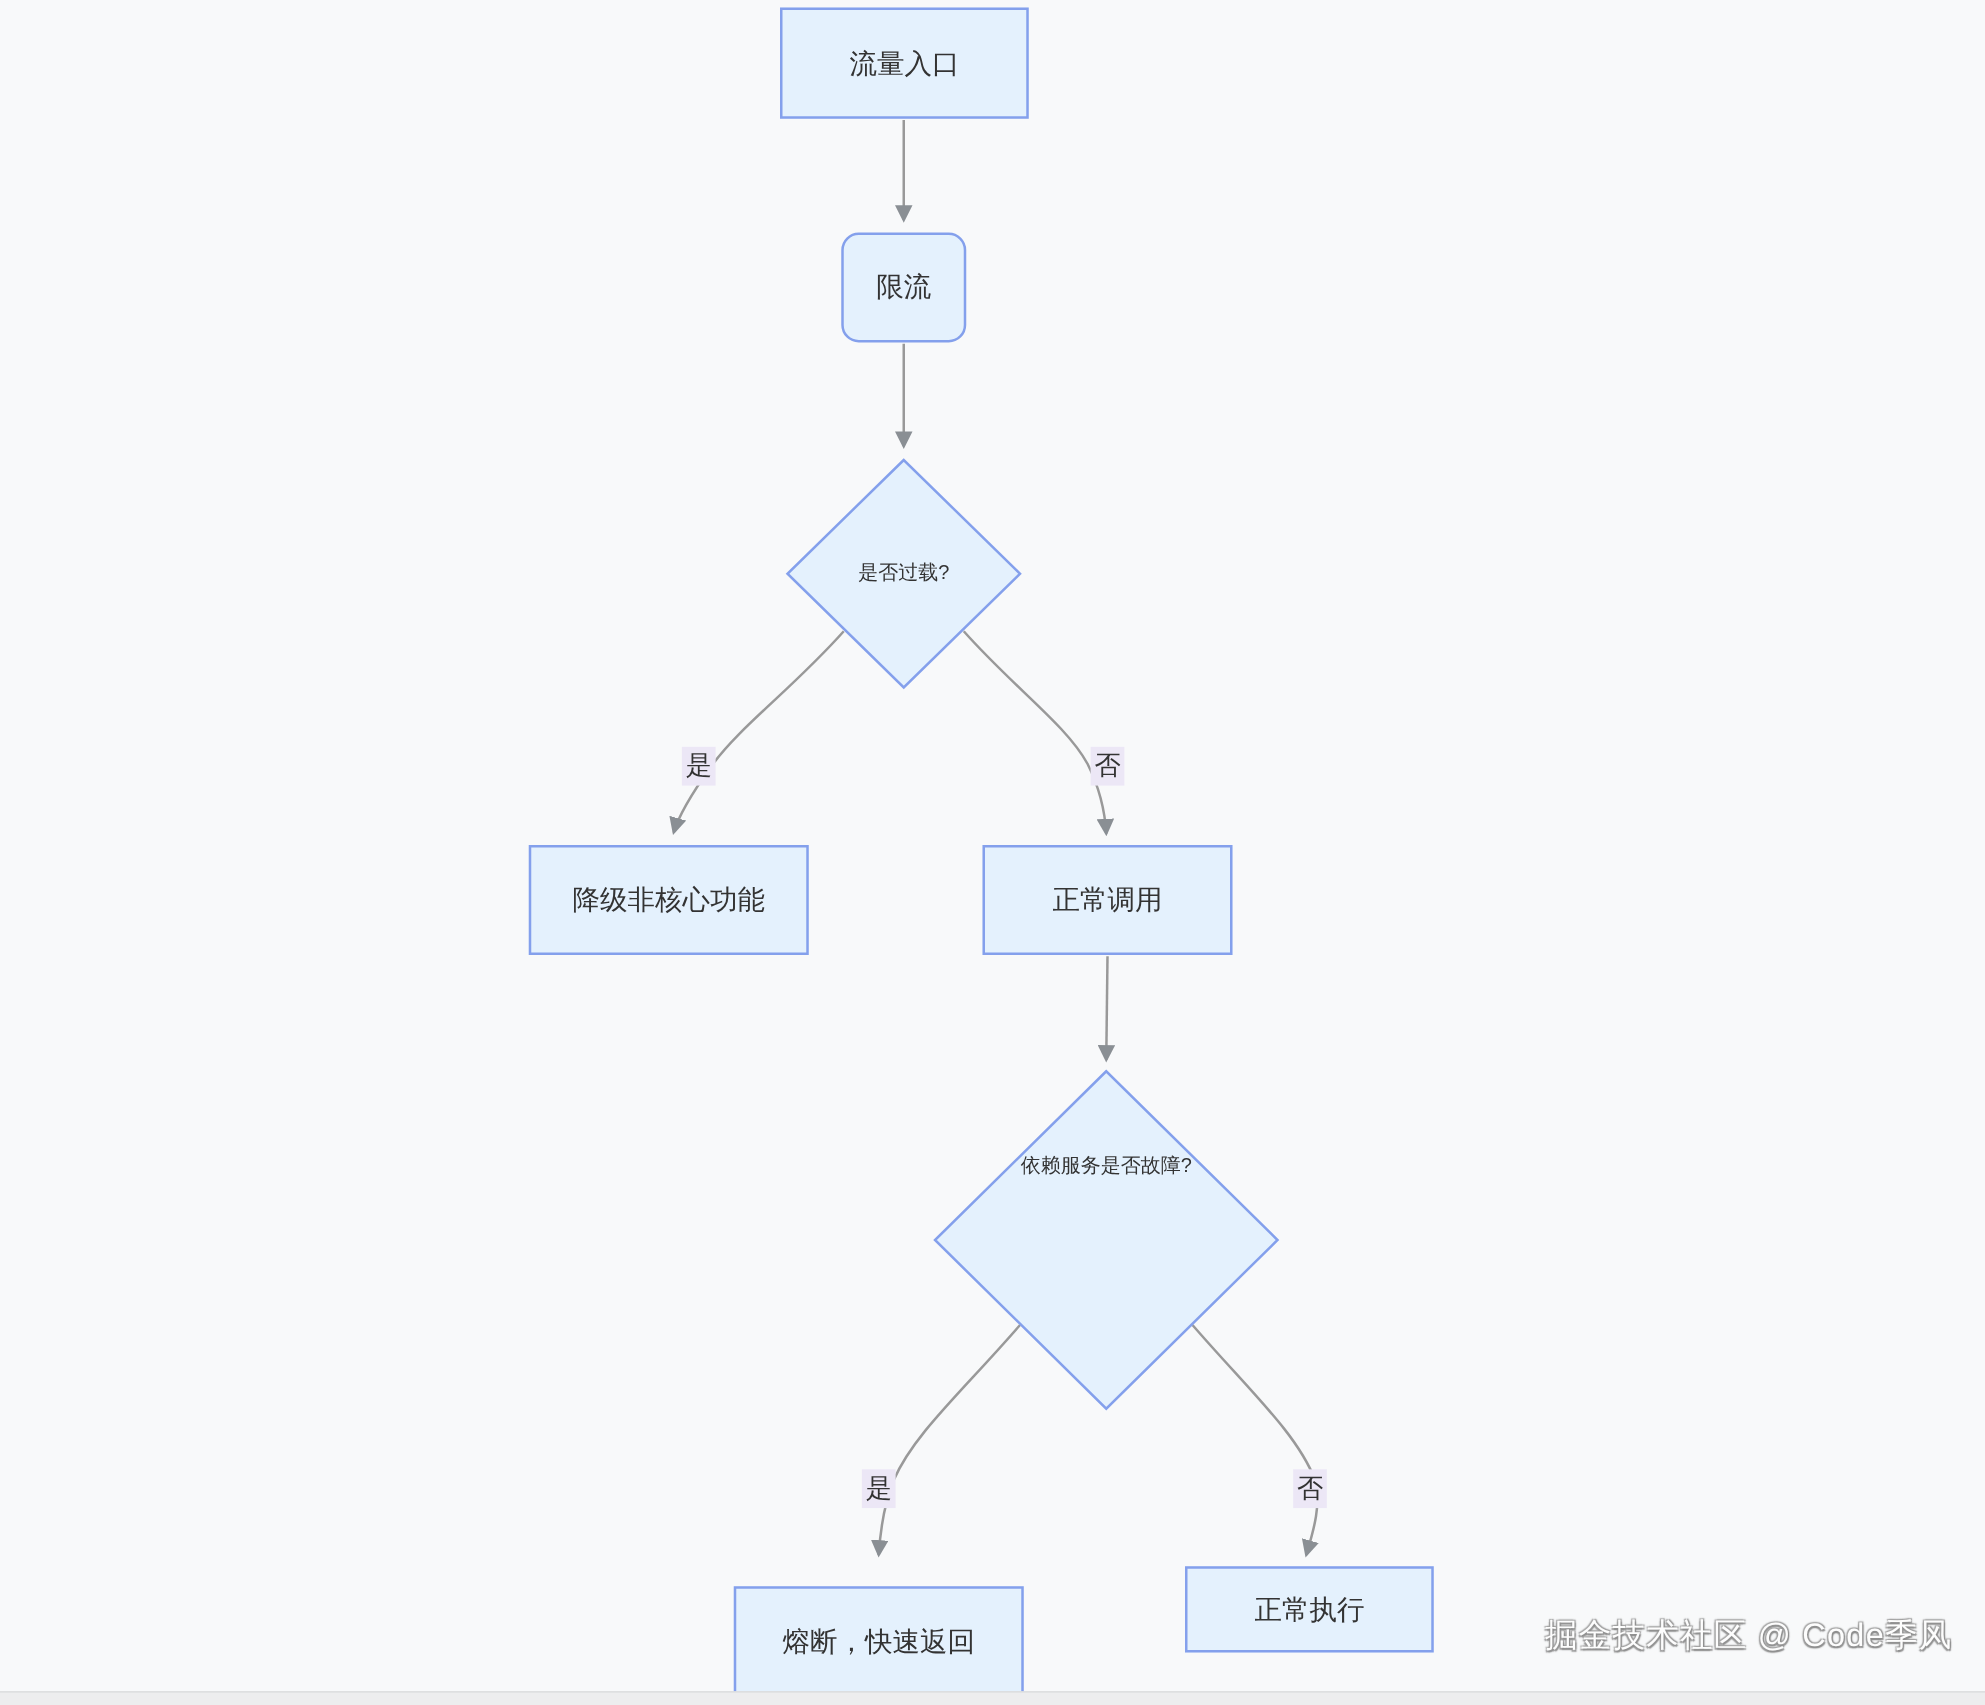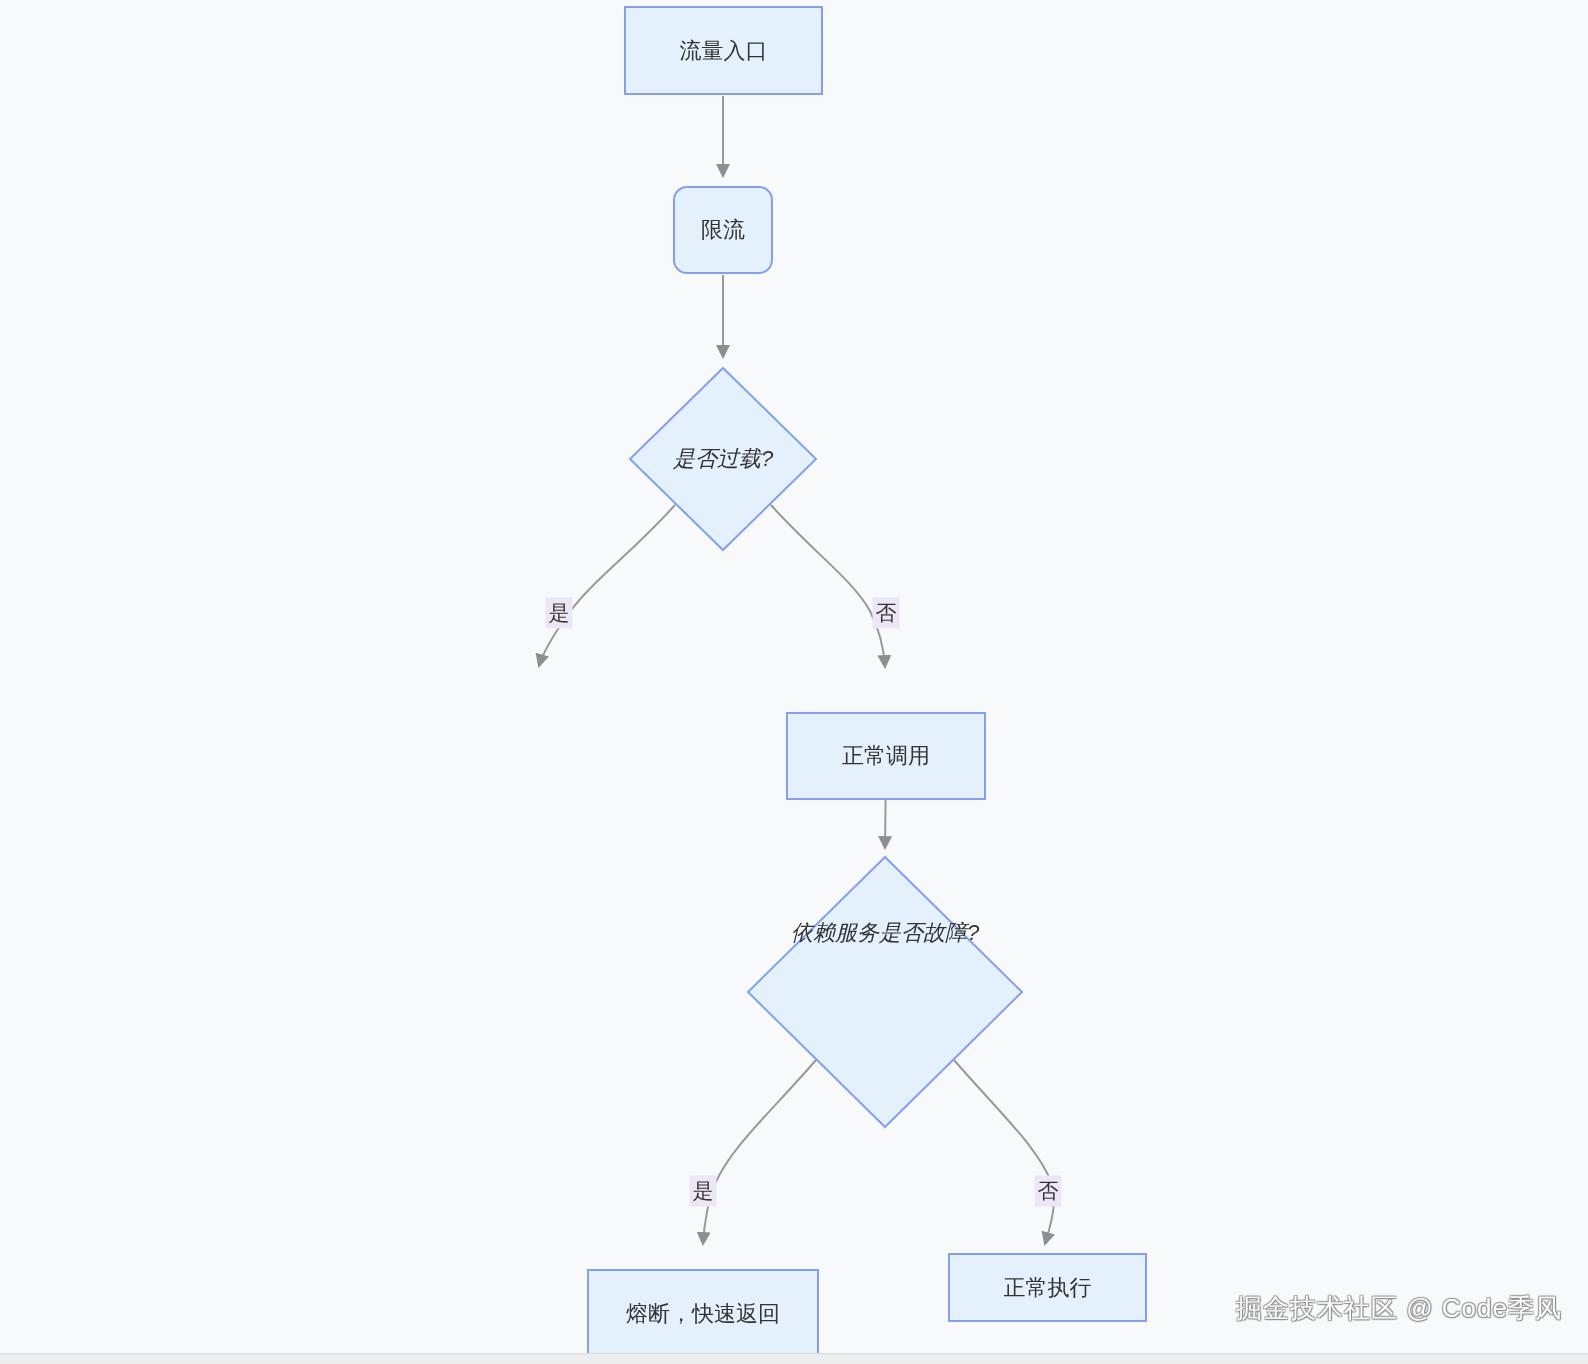--- a/index.html
+++ b/index.html
@@ -45,24 +45,23 @@
     font-size:22px;
     display:flex;align-items:center;justify-content:center;
     text-align:center;
     z-index:2;
   }
   .node.rounded{border-radius:14px;}
   .diamond-label{
     position:absolute;
     transform:translate(-50%,-50%);
     color:var(--text);
-    font-size:22px;
+    font-size:16px;
     white-space:nowrap;
     z-index:2;
-    font-style:italic;
   }
   .edge-label{
     position:absolute;
     transform:translate(-50%,-50%);
     background:var(--label-bg);
     color:var(--text);
     font-size:21px;
     padding:4px 3px;
     line-height:1.1;
     z-index:3;
@@ -118,22 +117,25 @@
   <div class="node" style="left:624px;top:6px;width:199px;height:89px;">
     <span>流量入口</span>
   </div>
 
   <div class="node rounded" style="left:673px;top:186px;width:100px;height:88px;">
     <span>限流</span>
   </div>
 
   <div class="diamond-label" style="left:723px;top:459px;">是否过载?</div>
 
+  <div class="node" style="left:423px;top:676px;width:224px;height:88px;">
+    <span>降级非核心功能</span>
+  </div>
 
-  <div class="node" style="left:786px;top:676px;width:200px;height:88px;margin-top:36px;">
+  <div class="node" style="left:786px;top:676px;width:200px;height:88px;">
     <span>正常调用</span>
   </div>
 
   <div class="diamond-label" style="left:885px;top:933px;">依赖服务是否故障?</div>
 
   <div class="node" style="left:587px;top:1253px;width:232px;height:90px;margin-top:16px;">
     <span>熔断，快速返回</span>
   </div>
 
   <div class="node" style="left:948px;top:1253px;width:199px;height:69px;">

